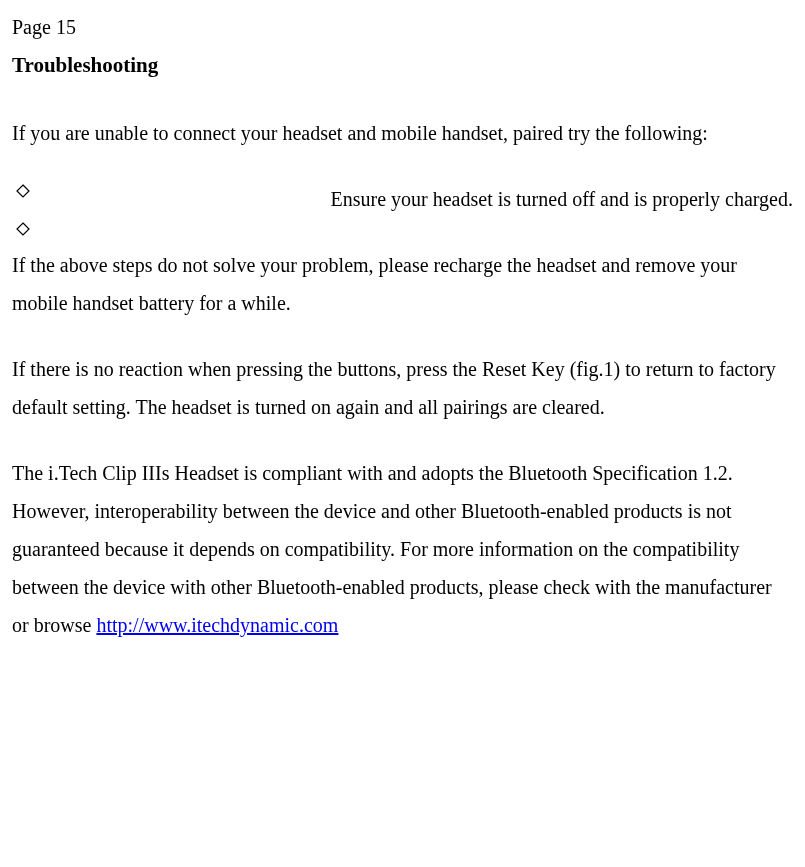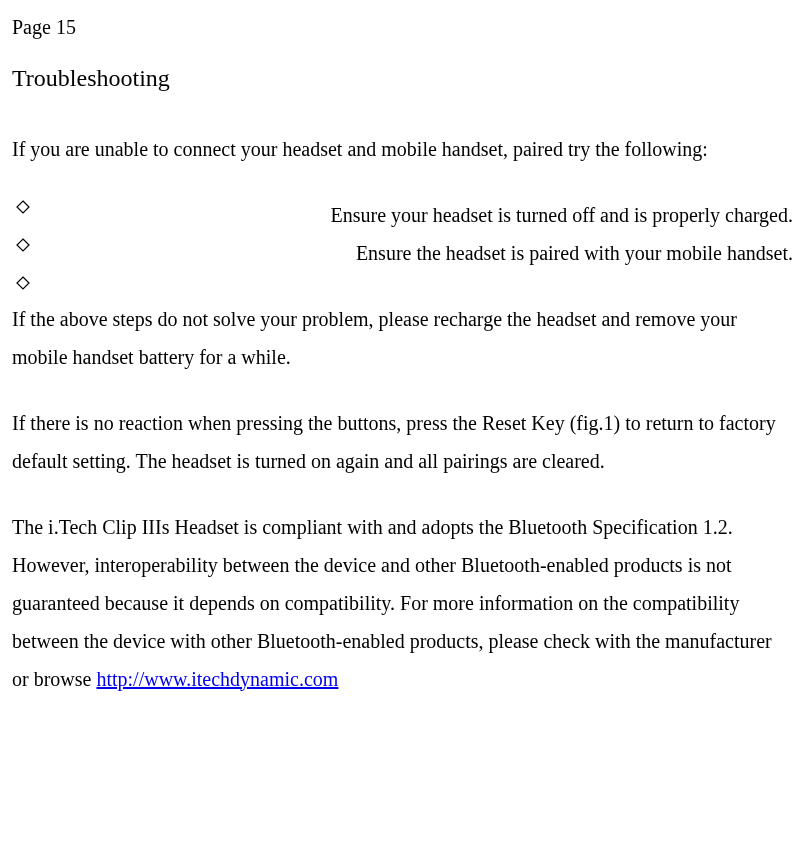--- a/index.html
+++ b/index.html
@@ -8,25 +8,25 @@
       font-size: 20px;
       line-height: 1.9;
       color: #000;
       background: #fff;
       margin: 0;
       padding: 8px 12px;
       width: 805px;
     }
     .page-num {
       font-size: 20px;
-      margin-bottom: 10px;
+      margin-bottom: 0;
     }
     .heading {
-      font-weight: normal;
-      font-size: 24px;
+      font-weight: bold;
+      font-size: 21px;
       margin-bottom: 28px;
     }
     .para {
       margin-bottom: 28px;
     }
     .bullet-list {
       list-style: none;
       padding: 0;
       margin: 0 0 28px 0;
       text-align: right;
@@ -72,28 +72,20 @@
         </svg>
     </span>
     <span>Ensure your headset is turned off and is properly charged.</span>
   </li>
   <li>
     <span class="bullet-icon">
       <svg width="14" height="14" viewBox="0 0 14 14">
           <polygon points="7,1 13,7 7,13 1,7" fill="none" stroke="#000" stroke-width="1.2"></polygon>
         </svg>
     </span>
-    <span>Ensure the headset is paired with your mobile handset.</span>
-  </li>
-  <li>
-    <span class="bullet-icon">
-      <svg width="14" height="14" viewBox="0 0 14 14">
-          <polygon points="7,1 13,7 7,13 1,7" fill="none" stroke="#000" stroke-width="1.2"></polygon>
-        </svg>
-    </span>
   </li>
 </ul>
 
 <div class="para">If the above steps do not solve your problem, please recharge the headset and remove your mobile handset battery for a while.</div>
 
 <div class="para">
   <span>If there is no reaction when pressing the buttons, press the </span><span class="inline-bold">Reset Key (fig.1)</span><span> to return to factory default setting. The headset is turned on again and all pairings are cleared.</span>
 </div>
 
 <div class="para" style="margin-bottom:7px;">

